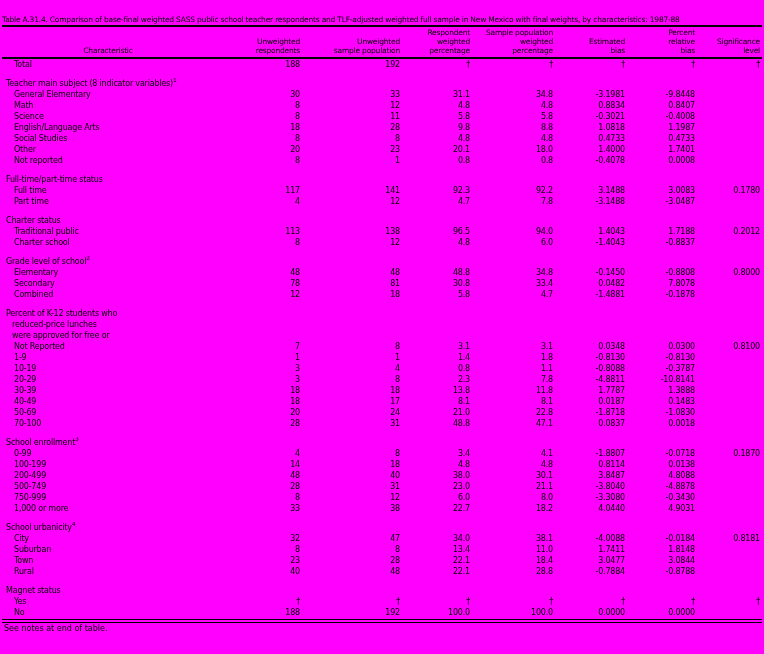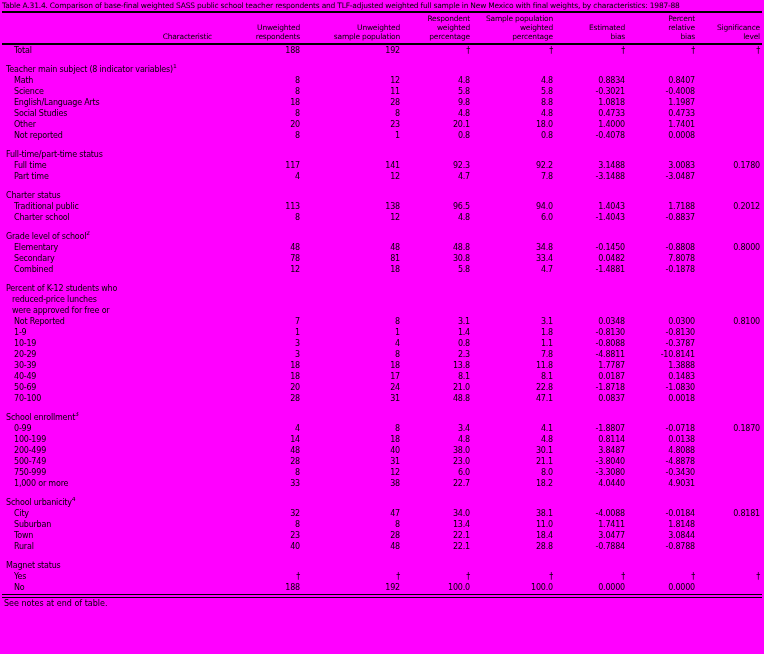--- a/index.html
+++ b/index.html
@@ -2,36 +2,36 @@
 <html><head>
 <meta charset="utf-8">
 <style>
   html, body { margin: 0; padding: 0; }
   body {
     width: 764px; height: 654px; overflow: hidden;
     background: #FF00FF;
     color: #000;
     font-family: "DejaVu Sans", sans-serif;
   }
-  .page { width: 760px; margin: 0 auto; padding-top: 1px; }
+  .page { width: 760px; margin: 0 auto; padding-top: 15px; }
   .title {
     font-size: 7.5px; line-height: 10px; white-space: nowrap;
     letter-spacing: -0.2px;
   }
   .title-rule { border-top: 2px solid #000; margin-top: 0; }
   table {
     border-collapse: collapse; table-layout: fixed; width: 760px;
     font-size: 8px;
   }
   thead th {
     font-weight: normal; vertical-align: bottom; text-align: right;
     white-space: pre-line; font-size: 7.5px; line-height: 9px;
     padding: 1px 2px 2px 2px; letter-spacing: -0.2px; margin-top: 44px;
   }
-  thead th.label-col { text-align: right; }
+  thead th.label-col { text-align: center; }
   thead tr { border-bottom: 2px solid #000; }
   td {
     padding: 0 2px; height: 11px; line-height: 11px;
     text-align: right; white-space: nowrap; overflow: hidden;
     letter-spacing: -0.2px;
   }
   td.label { text-align: left; }
   tr.section td.label { padding-left: 4px; }
   tr.section-cont td.label { padding-left: 10px; }
   tr.data td.label, tr.total td.label { padding-left: 12px; }
@@ -101,20 +101,30 @@
           <td class="label">Teacher main subject (8 indicator variables)<sup>1</sup></td>
           <td></td>
           <td></td>
           <td></td>
           <td></td>
           <td></td>
           <td></td>
           <td></td>
         </tr>
         <tr class="data">
+          <td class="label">General Elementary</td>
+          <td>30</td>
+          <td>33</td>
+          <td>31.1</td>
+          <td>34.8</td>
+          <td>-3.1981</td>
+          <td>-9.8448</td>
+          <td></td>
+        </tr>
+        <tr class="data">
           <td class="label">Math</td>
           <td>8</td>
           <td>12</td>
           <td>4.8</td>
           <td>4.8</td>
           <td>0.8834</td>
           <td>0.8407</td>
           <td></td>
         </tr>
         <tr class="data">

